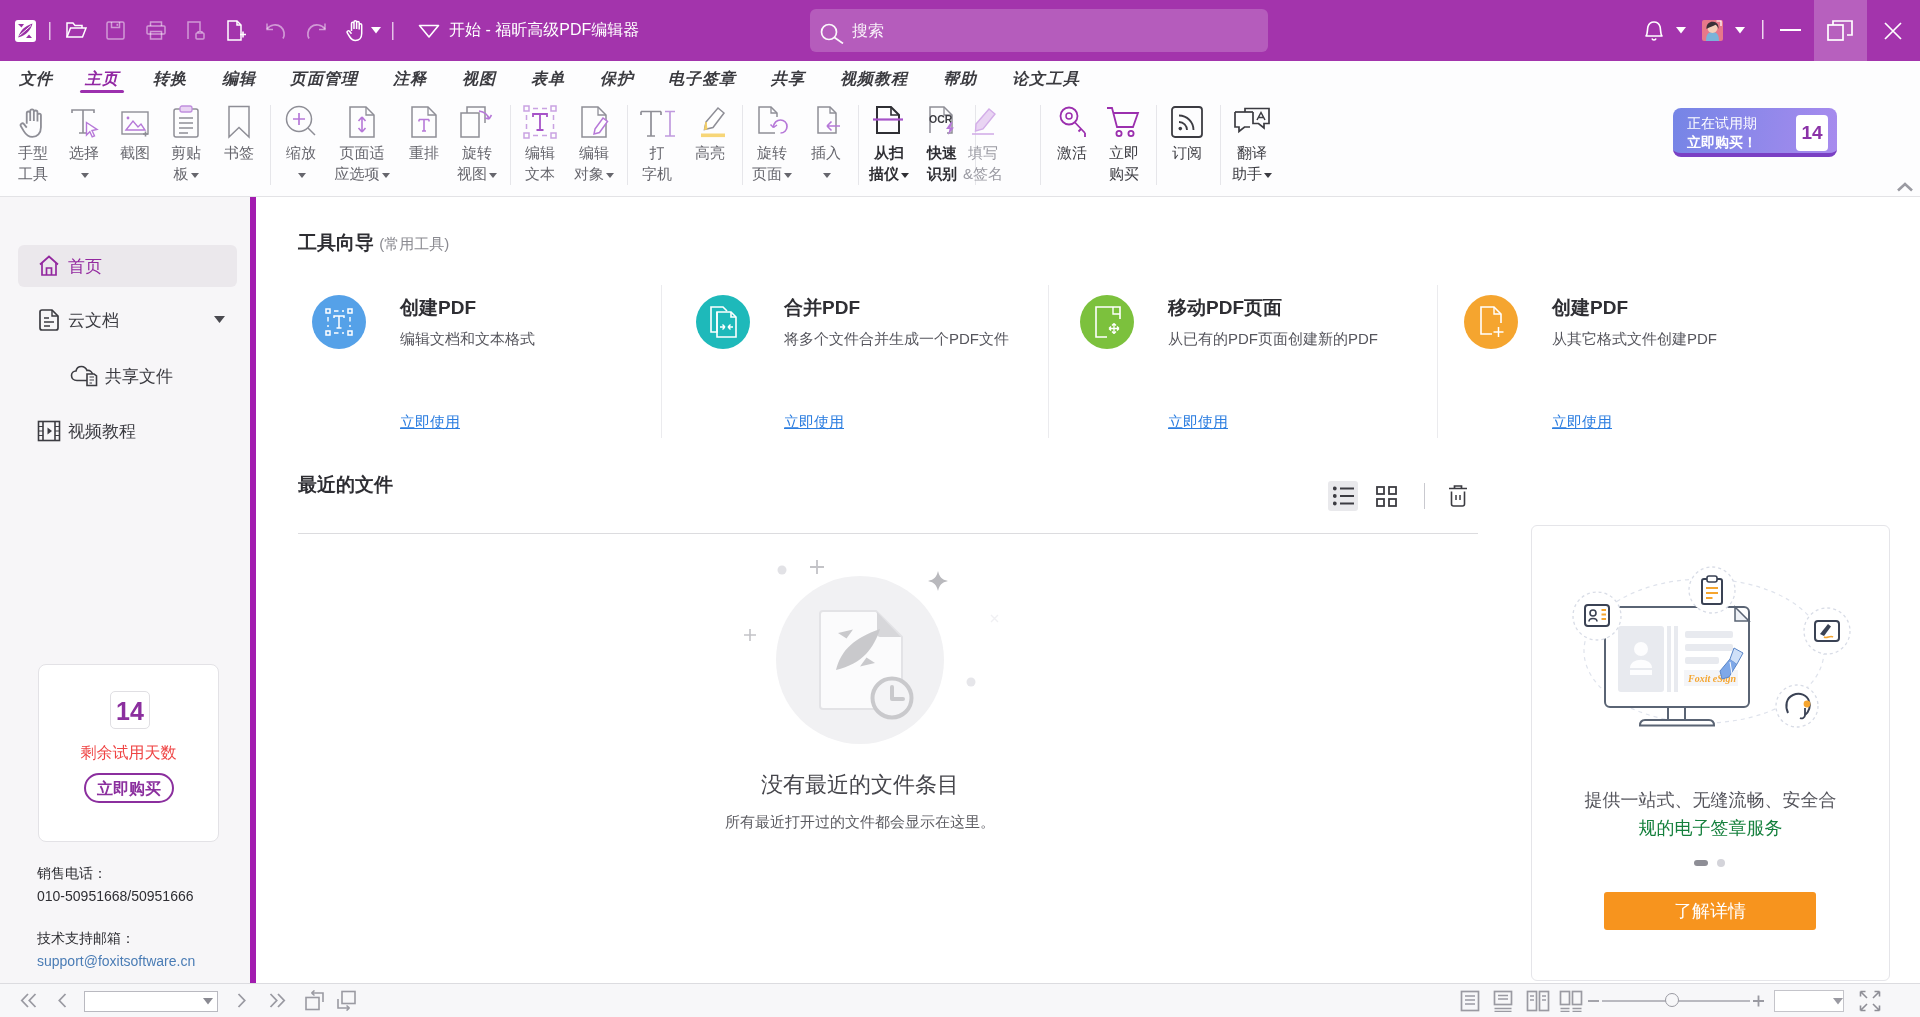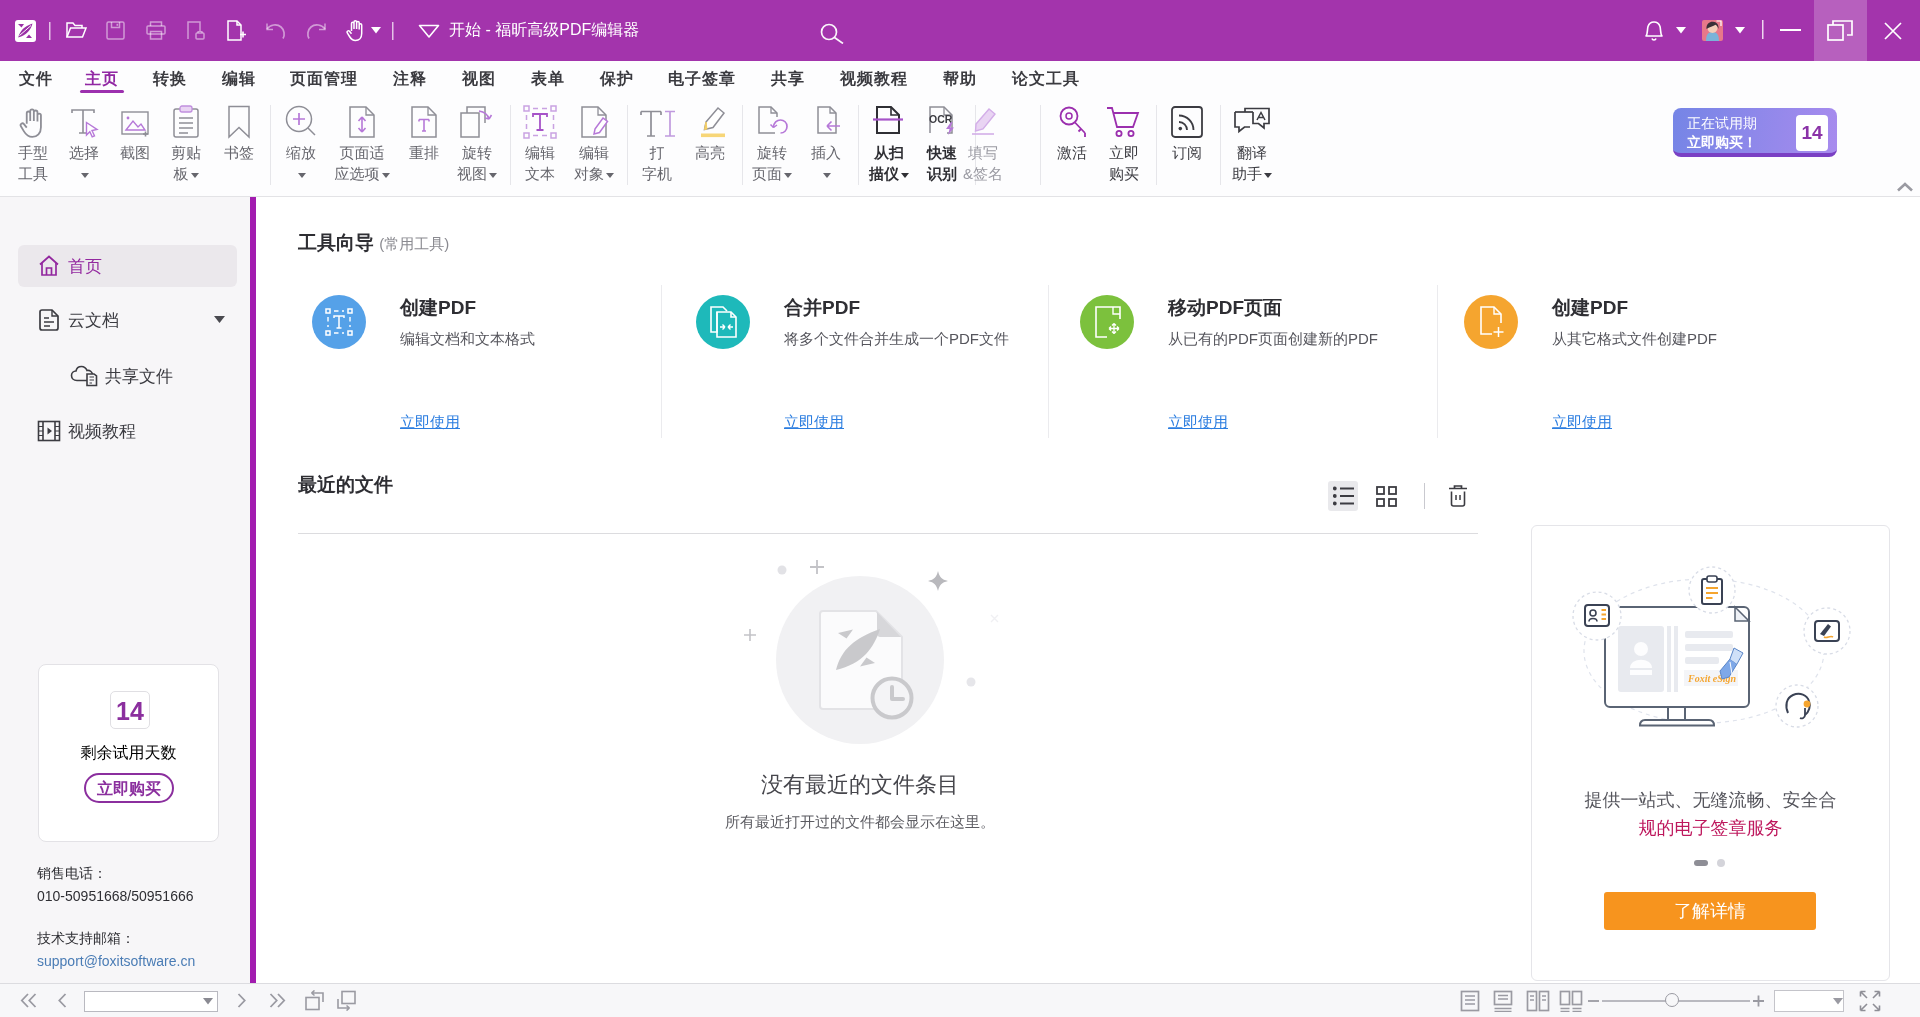--- a/index.html
+++ b/index.html
@@ -6,21 +6,21 @@
 html,body { width:1920px; height:1017px; overflow:hidden; font-family:"Liberation Sans",sans-serif; }
 #app { position:relative; width:1920px; height:1017px; background:#fff; }
 
 #titlebar { position:absolute; left:0; top:0; width:1920px; height:61px; background:#a334ac; }
 .tb-abs { position:absolute; }
 #title-text { position:absolute; left:449px; top:20px; color:#fff; font-size:16px; }
 #searchbox { position:absolute; left:810px; top:9px; width:458px; height:43px; background:rgba(255,255,255,0.2); border-radius:6px; }
 #searchbox span { position:absolute; left:42px; top:12px; color:rgba(255,255,255,0.92); font-size:16px; }
 #maxbtn-bg { position:absolute; left:1814px; top:0; width:53px; height:61px; background:rgba(255,255,255,0.22); }
 
-#menubar { position:absolute; left:0; top:61px; width:1920px; height:36px; background:#fdfdfe; }
+#menubar { position:absolute; left:0; top:61px; width:1920px; height:36px; background:#fdfdfe;font-style:italic; }
 .mtab { position:absolute; top:8px; font-size:16px; font-weight:bold; color:#3b3b40; letter-spacing:1px;}
 .mtab.sel { color:#9127a3; }
 #mtab-underline { position:absolute; left:80px; top:29px; width:44px; height:3px; background:#9c30ae; border-radius:2px; }
 
 #ribbon { position:absolute; left:0; top:97px; width:1920px; height:100px; background:#fdfdfe; border-bottom:1px solid #e3e3e6; }
 .ri { position:absolute; top:0; width:70px; text-align:center; }
 .ri .ic { height:42px; display:flex; align-items:flex-end; justify-content:center; }
 .ri .lb { margin-top:3px; font-size:15px; line-height:21px; color:#66666d; }
 .ri .lb.dark { color:#3c3c42; } .ri .lb.bold { color:#2f2f34; font-weight:bold; }
 .ri .lb.dim { color:#9a9aa2; }
@@ -32,57 +32,60 @@
 #trialbadge .n { position:absolute; right:9px; top:7px; width:32px; height:36px; background:#fff; border-radius:4px; color:#8b33a8; font-size:19px; font-weight:bold; text-align:center; line-height:36px; }
 #ribcollapse { position:absolute; left:1896px; top:81px; }
 
 #sidebar { position:absolute; left:0; top:197px; width:256px; height:786px; background:#f7f6f8; border-right:6px solid #a21caf; }
 .sitem { position:absolute; left:18px; width:219px; height:42px; border-radius:6px; font-size:17px; color:#3c3c42; }
 .sitem .txt { position:absolute; left:50px; top:10px; }
 .sitem.sel { background:#ebe8ec; color:#93289f; }
 #openfile { position:absolute; left:18px; top:308px; width:219px; height:38px; background:#fff; border:1px solid #dcdbe0; border-radius:19px; text-align:center; line-height:36px; font-size:17px; font-weight:bold; color:#2e2e33; }
 #trialbox { position:absolute; left:38px; top:467px; width:181px; height:178px; background:#fff; border:1px solid #e3e2e6; border-radius:8px; }
 #trialbox .num { position:absolute; left:71px; top:26px; width:40px; height:38px; border:1px solid #e0dfe3; border-radius:5px; color:#8b2f9e; font-size:25px; font-weight:bold; text-align:center; line-height:38px; }
-#trialbox .cap { position:absolute; left:0; top:78px; width:100%; text-align:center; font-size:16px; color:#000000; }
+#trialbox .cap { position:absolute; left:0; top:78px; width:100%; text-align:center; font-size:16px; color:#ef4444; }
 #trialbox .buy { position:absolute; left:45px; top:108px; width:90px; height:30px; border:2px solid #8b2f9e; border-radius:16px; color:#8b2f9e; font-size:16px; font-weight:bold; text-align:center; line-height:27px; }
 .sideinfo { position:absolute; left:37px; font-size:14px; color:#2e2e33; }
 .sideinfo.link { color:#4a7cb5; }
 
 #main { position:absolute; left:257px; top:197px; width:1663px; height:786px; background:#fff; }
 #h-tools { position:absolute; left:41px; top:33px; font-size:19px; font-weight:bold; color:#2e2e33; }
 #h-tools span { font-size:15px; font-weight:normal; color:#8a8a90; }
 .card { position:absolute; top:88px; width:340px; height:160px; }
 .cicon { position:absolute; left:0; top:10px; width:54px; height:54px; border-radius:50%; }
 .ctitle { position:absolute; left:88px; top:10px; font-size:19px; font-weight:bold; color:#2e2e33; }
 .cdesc { position:absolute; left:88px; top:45px; font-size:15px; color:#55555c; }
 .clink { position:absolute; left:88px; top:128px; font-size:15px; color:#2b7de0; text-decoration:underline; }
 .csep { position:absolute; top:88px; width:1px; height:153px; background:#ebebee; }
 #h-recent { position:absolute; left:41px; top:275px; font-size:19px; font-weight:bold; color:#2e2e33; }
 #recent-hr { position:absolute; left:41px; top:336px; width:1180px; height:1px; background:#dcdcdf; }
 #e1 { position:absolute; left:0; top:573px; width:1206px; text-align:center; font-size:22px; color:#46464c; }
 #e2 { position:absolute; left:0; top:616px; width:1206px; text-align:center; font-size:15px; color:#5c5c62; }
 
 #rpanel { position:absolute; left:1531px; top:525px; width:359px; height:456px; background:#fff; border:1px solid #e5e5e9; border-radius:6px; }
 #rp-t1 { position:absolute; left:0; top:262px; width:100%; text-align:center; font-size:18px; color:#55555c; }
-#rp-t2 { position:absolute; left:0; top:290px; width:100%; text-align:center; font-size:18px; color:#be185d; }
+#rp-t2 { position:absolute; left:0; top:290px; width:100%; text-align:center; font-size:18px; color:#15803d; }
 #rp-dots { position:absolute; left:162px; top:327px; }
 #rp-btn { position:absolute; left:72px; top:366px; width:212px; height:38px; background:#f7941e; border-radius:3px; color:#fff; font-size:18px; text-align:center; line-height:38px; }
 
 #statusbar { position:absolute; left:0; top:983px; width:1920px; height:34px; background:#f7f7f9; border-top:1px solid #dcdce0; }
 #pageinput { position:absolute; left:84px; top:7px; width:134px; height:21px; background:#fff; border:1px solid #b9b9c0; }
 #zoombox { position:absolute; left:1774px; top:6px; width:70px; height:22px; background:#fff; border:1px solid #c4c4ca; }
 .sb-ic { position:absolute; top:4px; }
 </style>
 </head>
 <body>
 <div id="app">
 
   <div id="titlebar">
     <div id="maxbtn-bg"></div>
     <div id="title-text">开始 - 福昕高级PDF编辑器</div>
+    <div id="searchbox">
+        <span>搜索</span>
+      </div>
     <div id="tb-icons">
 
       <svg class="tb-abs" style="left:15px;top:20px;" width="21" height="22" viewBox="0 0 21 22">
         <rect x="0" y="0" width="21" height="22" rx="3" fill="#fff"></rect>
         <path d="M3 4 L9 4 L6.5 7.5 Z" fill="#9a30a6"></path>
         <path d="M17 18 L11 18 L14 14.5 Z" fill="#9a30a6"></path>
         <path d="M3.2 17.5 C5 11 9 6.5 17.5 3.6 C16 9.5 11.5 15.5 3.2 17.5 Z" fill="#9a30a6"></path>
         <path d="M4.5 15.5 C8 12.5 12 9 16 5.5" stroke="#fff" stroke-width="1" fill="none"></path>
       </svg>
       <svg class="tb-abs" style="left:49px;top:22px;" width="2" height="18">

